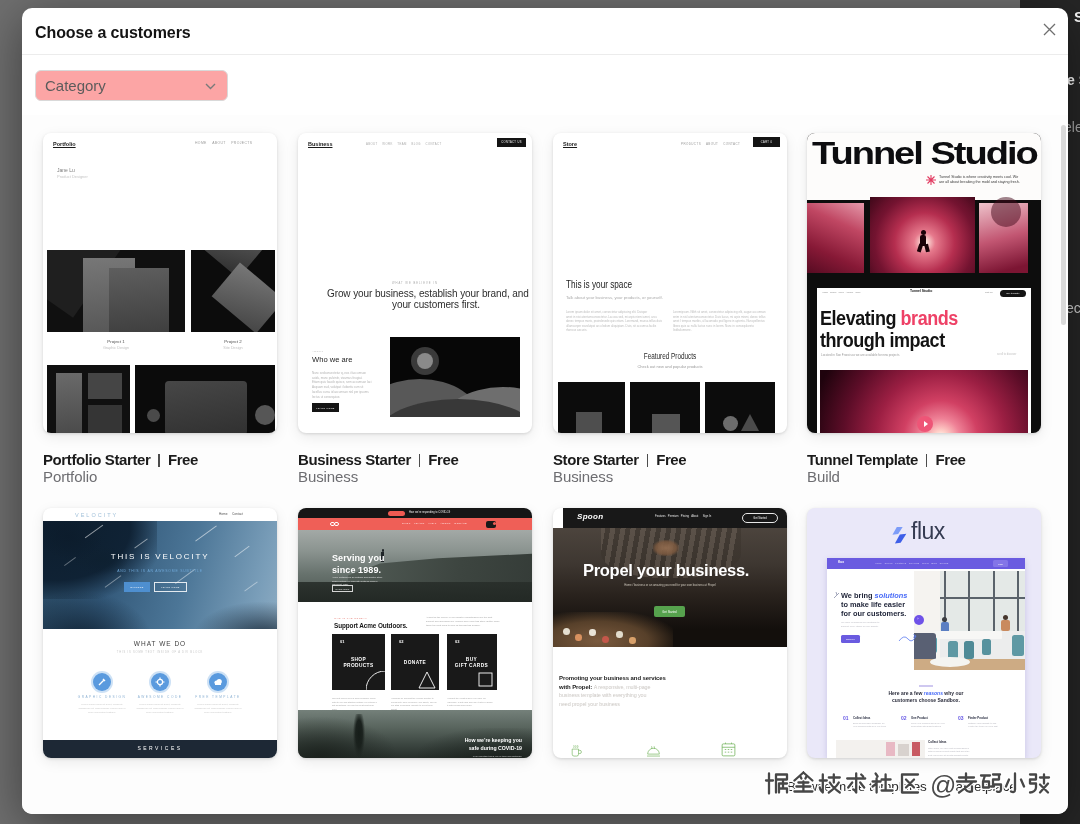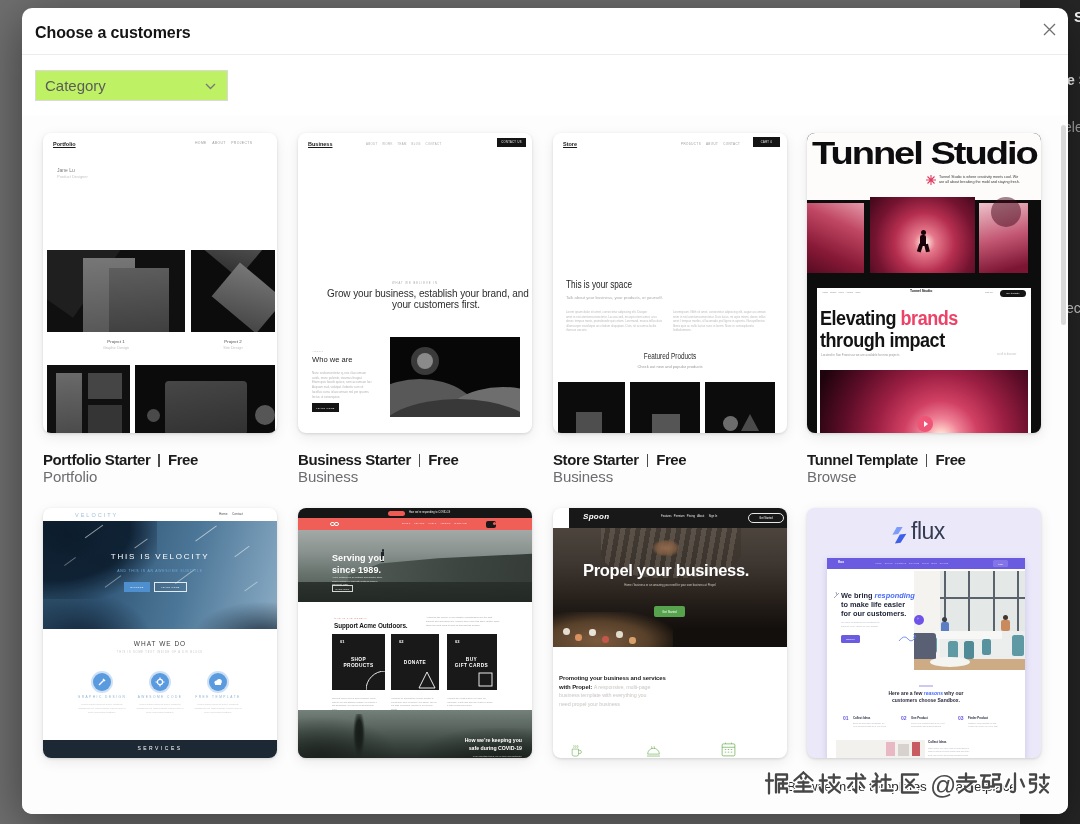--- a/index.html
+++ b/index.html
@@ -5,21 +5,21 @@
 html,body{width:1080px;height:824px;overflow:hidden;font-family:"Liberation Sans",sans-serif}
 .abs{position:absolute}
 #stage{position:relative;width:1080px;height:824px;background:#6f6f6f;overflow:hidden}
 #rightpanel{position:absolute;left:1020px;top:0;width:60px;height:824px;background:#262626}
 .frag{position:absolute;color:#fff;font-weight:700;white-space:nowrap}
 #modal{position:absolute;left:22px;top:8px;width:1046px;height:806px;background:#fff;border-radius:10px;
 box-shadow:0 10px 50px rgba(0,0,0,.45);overflow:hidden}
 #mtitle{position:absolute;left:13px;top:16px;font-size:16px;font-weight:700;color:#141414;letter-spacing:-.1px}
 #closex{position:absolute;left:1021px;top:15px}
 #hdrline{position:absolute;left:0;top:46px;width:1046px;height:1px;background:#ececec}
-.sel{position:absolute;top:62px;width:193px;height:31px;border:1px solid #d9d9d9;border-radius:0;background:#bef264;
+.sel{position:absolute;top:62px;width:193px;height:31px;border:1px solid #d9d9d9;border-radius:6px;background:#fca5a5;
 font-size:15px;color:#5c5c5c;line-height:29px;padding-left:9px}
 .chev{position:absolute;top:12px;right:11px}
 #filtline{position:absolute;left:0;top:107px;width:1046px;height:1px;background:#ececec}
 #gridarea{position:absolute;left:0;top:107px;width:1046px;height:699px;background:#fdfdfd}
 .thumb{position:absolute;width:234px;background:#fff;border-radius:8px;overflow:hidden;
 box-shadow:0 1px 3px rgba(0,0,0,.13),0 4px 14px rgba(0,0,0,.08)}
 .r1{top:18px;height:300px}
 .r2{top:393px;height:250px}
 .c1{left:21px}.c2{left:276px}.c3{left:531px}.c4{left:785px}
 .tt{position:absolute;font-size:15px;font-weight:700;color:#1b1b1b;letter-spacing:-.4px;top:335.5px;white-space:nowrap}
@@ -166,21 +166,21 @@
           <div class="t" style="left:3px;top:41px;font-size:20px;font-weight:700;letter-spacing:-.5px;color:#131313;transform:scaleX(.9);transform-origin:0 0">through impact</div>
           <div class="t" style="left:4px;top:66px;font-size:3px;color:#9a9a9a">Located in San Francisco we are available for new projects</div>
           <div class="t" style="left:180px;top:66px;font-size:2.6px;color:#c2c2c2">scroll to discover</div>
           <div class="blk" style="left:3px;top:82px;width:208px;height:63px;background:radial-gradient(circle at 58% 108%,#fff 0%,#ffd1c9 5%,#ef8297 14%,#d14063 27%,#9c1f43 47%,#5d0d28 70%,#1f030d 95%)">
             <div class="blk" style="left:97px;top:46px;width:16px;height:16px;border-radius:50%;background:#ee5577"></div>
             <div class="blk" style="left:103.5px;top:50.5px;width:0;height:0;border-top:3px solid transparent;border-bottom:3px solid transparent;border-left:4.5px solid #fff"></div>
           </div>
         </div>
       </div>
       <div class="tt" style="left:785px">Tunnel Template<span class="bar"></span>Free</div>
-      <div class="ts" style="left:785px">Browse</div>
+      <div class="ts" style="left:785px">Build</div>
 
       <div class="thumb r2 c1" id="th5">
         <div class="t" style="left:32px;top:4px;font-size:5.5px;letter-spacing:2px;color:#a3c2da">VELOCITY</div>
         <div class="t" style="left:176px;top:5px;font-size:3.2px;color:#555">Home&nbsp;&nbsp;&nbsp;&nbsp;&nbsp;Contact</div>
         <div class="hero" style="left:0;top:13px;width:234px;height:108px;background:linear-gradient(105deg,#28475f 0%,#33597a 30%,#4c7697 60%,#7b9fba 90%,#8cabc2 100%)">
           <div class="blk" style="left:-36px;top:-26px;width:150px;height:104px;background:radial-gradient(ellipse at 32% 32%,rgba(13,30,46,1) 0%,rgba(14,32,50,.96) 52%,rgba(15,34,52,0) 78%)"></div>
           <div class="blk" style="left:-10px;top:-8px;width:70px;height:46px;background:radial-gradient(ellipse,rgba(12,28,44,.95),rgba(12,28,44,0) 72%);transform:rotate(18deg)"></div>
           <div class="blk" style="left:30px;top:24px;width:56px;height:30px;background:radial-gradient(ellipse,rgba(14,32,48,.85),rgba(14,32,48,0) 70%)"></div>
           <div class="blk" style="left:-10px;top:70px;width:120px;height:50px;background:radial-gradient(ellipse at 40% 100%,rgba(14,30,46,.9) 0%,rgba(14,30,46,0) 70%)"></div>
           <div class="blk" style="left:150px;top:80px;width:100px;height:35px;background:radial-gradient(ellipse at 70% 100%,rgba(20,36,52,.85) 0%,rgba(20,36,52,0) 70%)"></div>
@@ -276,21 +276,21 @@
         <div class="blk" style="left:0;top:202px;width:234px;height:48px;background:linear-gradient(180deg,#74807a 0%,#5a665f 35%,#39433e 75%,#262e2a 100%);overflow:hidden">
           <div class="blk" style="left:-10px;top:6px;width:110px;height:50px;background:radial-gradient(ellipse at 30% 80%,rgba(26,32,28,.85) 0%,rgba(26,32,28,0) 70%)"></div>
           <div class="blk" style="left:55px;top:4px;width:12px;height:44px;background:radial-gradient(ellipse at 50% 45%,#161d19 0%,#1b221e 40%,transparent 72%)"></div>
           <div class="blk" style="left:120px;top:18px;width:120px;height:36px;background:radial-gradient(ellipse at 70% 90%,rgba(22,28,24,.8) 0%,rgba(22,28,24,0) 75%)"></div>
           <div class="t" style="left:104px;top:28px;width:120px;text-align:right;font-size:5.2px;font-weight:700;color:#fff">How we’re keeping you</div>
           <div class="t" style="left:104px;top:36px;width:120px;text-align:right;font-size:5.2px;font-weight:700;color:#fff">safe during COVID-19</div>
           <div class="t" style="left:104px;top:45px;width:120px;text-align:right;font-size:2.3px;line-height:3.6px;color:#d6d6d6">In an uncertain times, we’ve taken precautionary<br>measures to ensure the safety of all our</div>
         </div>
       </div>
       <div class="thumb r2 c3" id="th7">
-        <div class="blk" style="left:16px;top:0;width:280px;height:20px;background:#181818">
+        <div class="blk" style="left:10px;top:0;width:280px;height:20px;background:#181818">
           <div class="t" style="left:14px;top:4px;font-size:8px;font-style:italic;font-weight:700;color:#fff;letter-spacing:.3px">Spoon</div>
           <div class="t" style="left:92px;top:7px;font-size:2.7px;color:#e6e6e6">Features&nbsp;&nbsp;&nbsp;Premium&nbsp;&nbsp;&nbsp;Pricing&nbsp;&nbsp;&nbsp;About&nbsp;&nbsp;&nbsp;&nbsp;&nbsp;&nbsp;Sign In</div>
           <div class="btn" style="left:179px;top:5px;width:36px;height:10px;border:.6px solid rgba(255,255,255,.9);border-radius:5px;color:#fff;font-size:2.6px">Get Started</div>
         </div>
         <div class="hero" style="left:0;top:20px;width:234px;height:119px;background:linear-gradient(180deg,#4c443d 0%,#3e3731 30%,#28211c 58%,#130f0c 85%)">
           <div class="blk" style="left:48px;top:-4px;width:140px;height:54px;background:linear-gradient(100deg,#6a5f55 0 5px,#39322b 5px 10px,#6a5f55 10px 15px,#39322b 15px 20px,#6a5f55 20px 25px,#39322b 25px 30px,#6a5f55 30px 35px,#39322b 35px 40px,#6a5f55 40px 45px,#39322b 45px 50px,#6a5f55 50px 55px,#39322b 55px 60px,#6a5f55 60px 65px,#39322b 65px 70px,#6a5f55 70px 75px,#39322b 75px 80px,#6a5f55 80px 85px,#39322b 85px 90px,#6a5f55 90px 95px,#39322b 95px 100px,#6a5f55 100px 105px,#39322b 105px 110px,#6a5f55 110px 115px,#39322b 115px 120px,#6a5f55 120px 125px,#39322b 125px 130px,#6a5f55 130px 135px,#39322b 135px 140px);opacity:.5;border-radius:0 0 45% 45%"></div>
           <div class="blk" style="left:100px;top:12px;width:26px;height:16px;background:radial-gradient(ellipse,#9c7354 0%,#7d5a40 55%,transparent 78%);opacity:.85"></div>
           <div class="blk" style="left:-10px;top:84px;width:130px;height:50px;background:radial-gradient(ellipse at 42% 58%,#7a5a3e 0%,#57402a 48%,transparent 78%)"></div>
           <div class="blk" style="left:10px;top:100px;width:7px;height:7px;border-radius:50%;background:#e5ded0"></div>
           <div class="blk" style="left:22px;top:106px;width:6.5px;height:6.5px;border-radius:50%;background:#d8915f"></div>
@@ -354,21 +354,21 @@
             <div class="blk" style="left:34px;top:70px;width:10px;height:18px;border-radius:2.5px;background:#5f99a4"></div>
             <div class="blk" style="left:50px;top:70px;width:10px;height:18px;border-radius:2.5px;background:#4f8a96"></div>
             <div class="blk" style="left:68px;top:68px;width:9px;height:16px;border-radius:2.5px;background:#57929e"></div>
             <div class="blk" style="left:98px;top:64px;width:12px;height:21px;border-radius:2.5px;background:#5f99a4"></div>
             <div class="blk" style="left:-4px;top:62px;width:26px;height:26px;border-radius:3px 3px 0 0;background:#596073"></div>
             <div class="blk" style="left:16px;top:86px;width:40px;height:10px;border-radius:50%;background:#f4f4f1"></div>
           </div>
           <svg class="blk" style="left:6px;top:33px" width="8" height="8">
               <path d="M1 7 L4 4 M3 1 L4 4 M6 2 L4 4" stroke="#8a8fa8" stroke-width=".8" fill="none"></path>
             </svg>
-          <div class="t" style="left:14px;top:33px;font-size:7.4px;line-height:9.2px;font-weight:700;color:#23283c">We bring <span style="color:#4a6cf7;font-style:italic">responding</span><br>to make life easier<br>for our customers.</div>
+          <div class="t" style="left:14px;top:33px;font-size:7.4px;line-height:9.2px;font-weight:700;color:#23283c">We bring <span style="color:#4a6cf7;font-style:italic">solutions</span><br>to make life easier<br>for our customers.</div>
           <div class="t" style="left:14px;top:63px;font-size:2.4px;line-height:4.4px;color:#b8b8c0">We have remodeled our solutions to<br>support every stage of your growth.</div>
           <div class="btn" style="left:14px;top:77px;width:19px;height:8px;background:#6a5be0;border-radius:1.5px;color:#fff;font-size:2.2px">Discover</div>
           <div class="blk" style="left:87px;top:57px;width:10px;height:10px;border-radius:50%;background:#6f52e8"></div>
           <div class="t" style="left:90.2px;top:58.5px;font-size:4px;color:#fff">›</div>
           <svg class="blk" style="left:71px;top:74px" width="20" height="13" viewBox="0 0 20 13">
               <path d="M1 9 q5 -7 9 -2 t8 -3" fill="none" stroke="#5a7af0" stroke-width=".8"></path>
               <path d="M15.5 2.5 l2.5 1.5 l-2.8 1.4" fill="none" stroke="#5a7af0" stroke-width=".8"></path>
             </svg>
           <div class="blk" style="left:92px;top:127px;width:14px;height:1.6px;background:#cfc8f0"></div>
           <div class="t ctr" style="left:0;top:132px;width:198px;font-size:5px;line-height:6.8px;font-weight:700;color:#2b2d3c">Here are a few <span style="color:#4a6cf7;font-style:italic">reasons</span> why our<br>customers choose Sandbox.</div>

